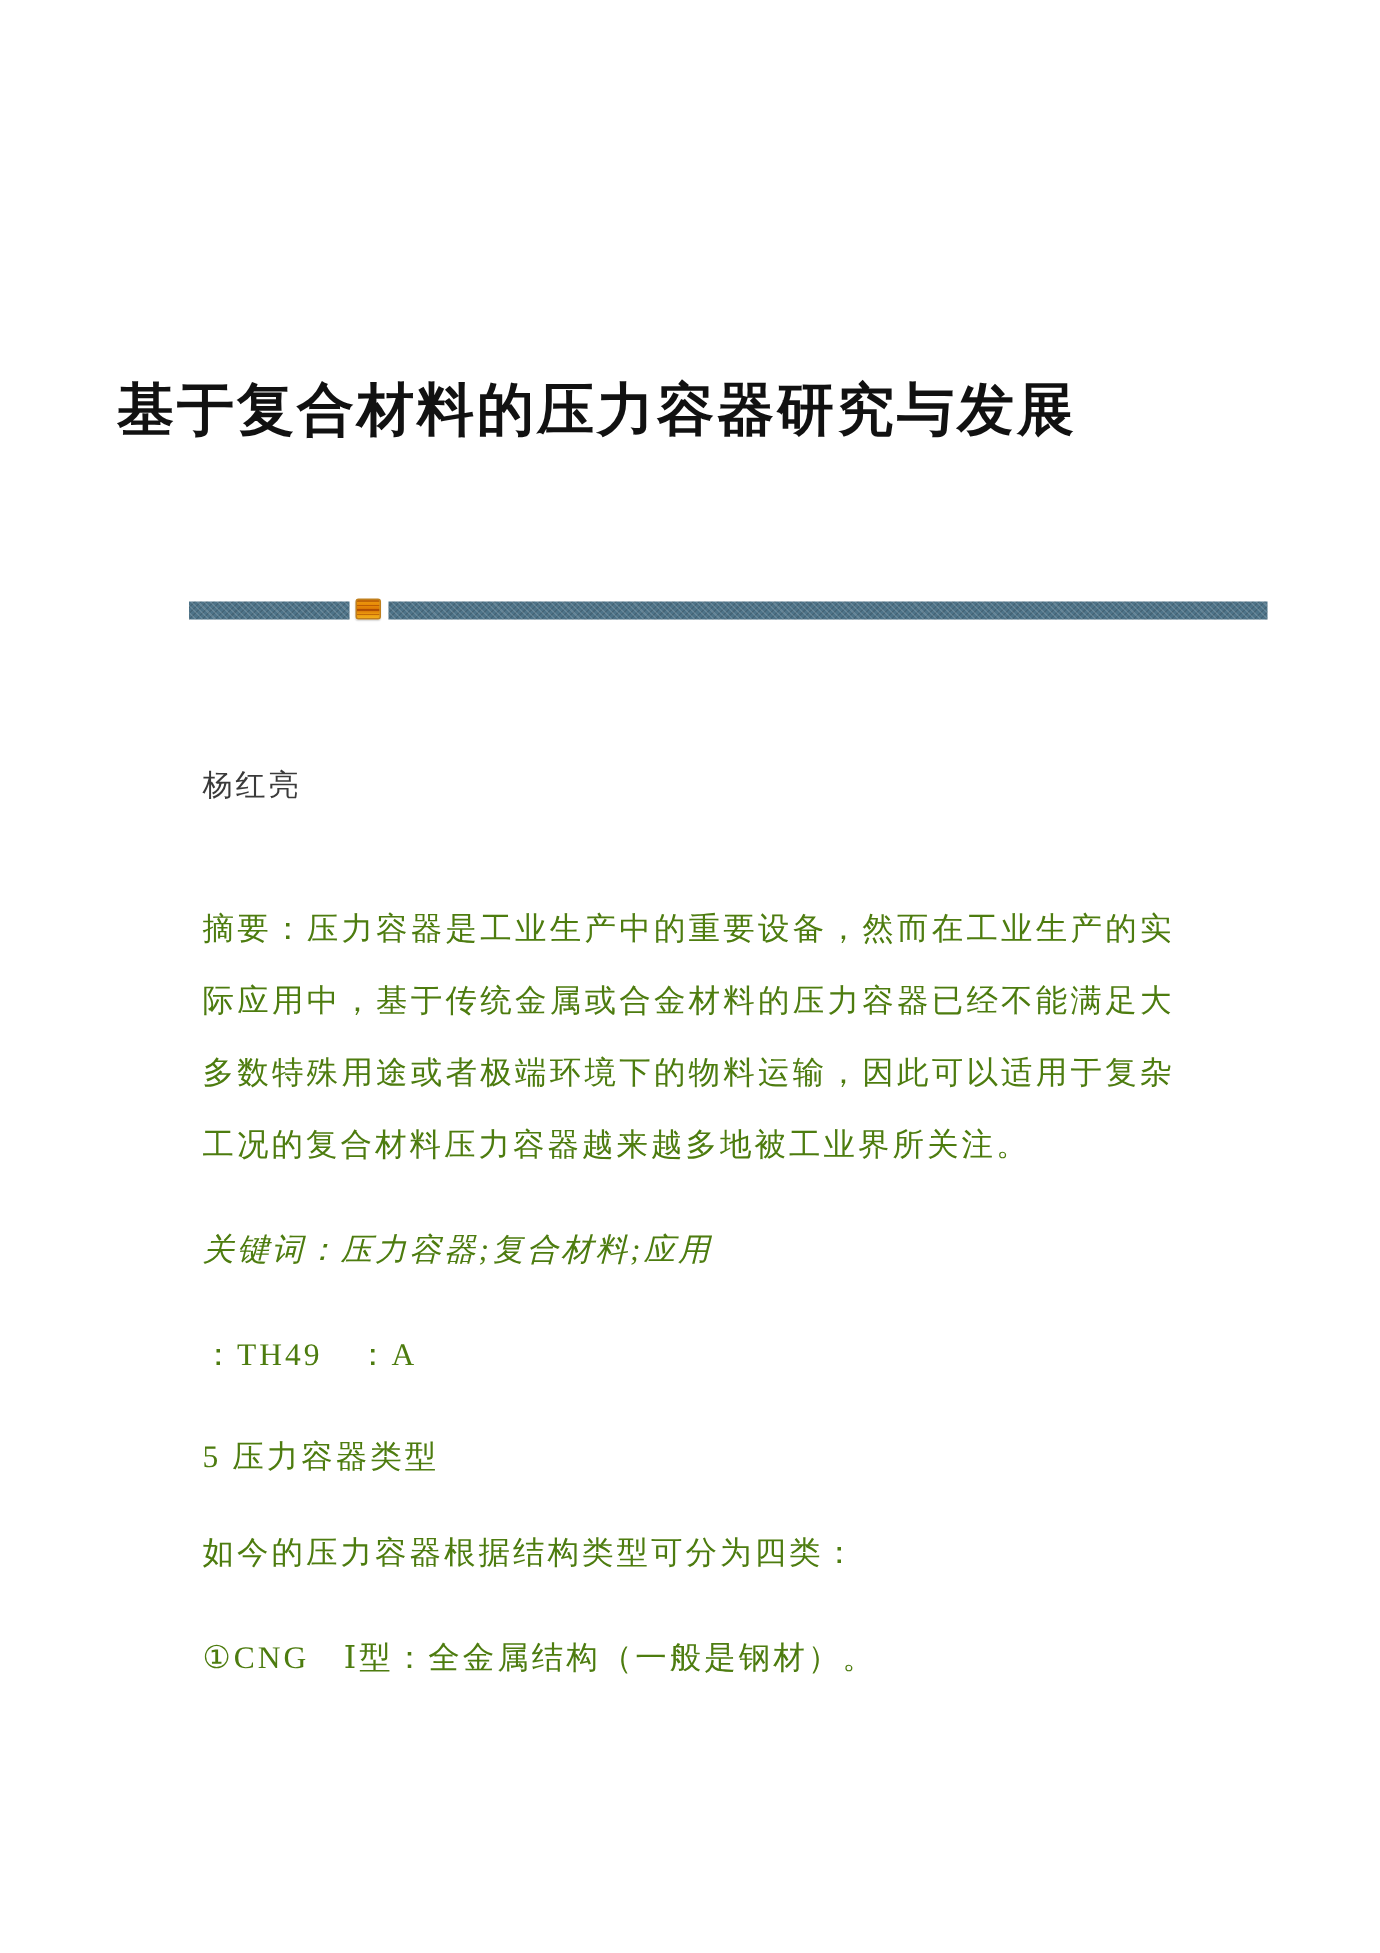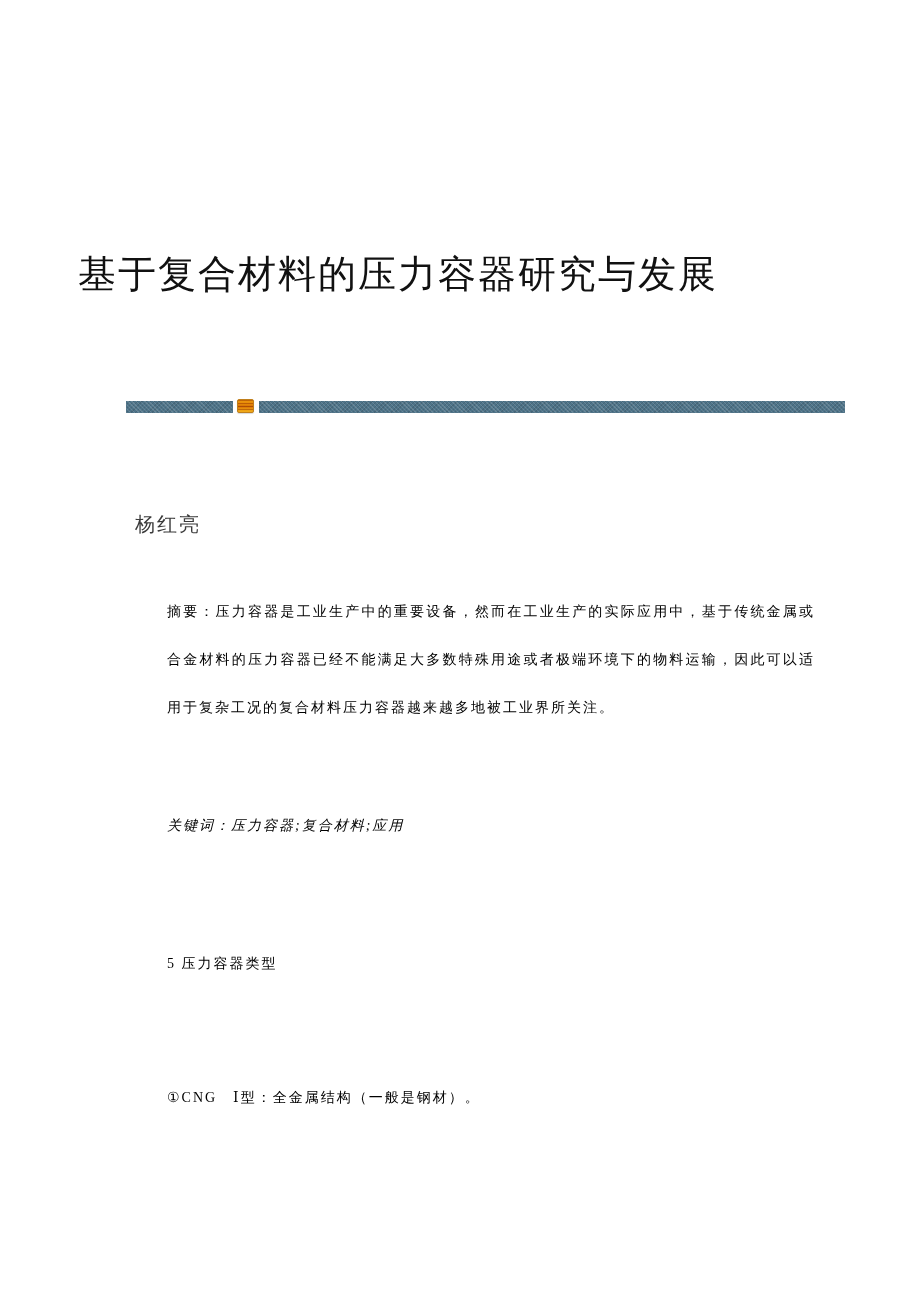--- a/index.html
+++ b/index.html
@@ -12,21 +12,21 @@
     font-family: "Liberation Serif", "DejaVu Serif", serif;
     color: #333333;
   }
   .doc-title {
     position: absolute;
     top: 224px;
     left: 0;
     width: 796px;
     text-align: center;
     font-size: 38px;
-    font-weight: normal;
+    font-weight: bold;
     letter-spacing: 2px;
     color: #111111;
     line-height: 50px;
     white-space: nowrap;
   }
   .divider {
     position: absolute;
     top: 394px;
     left: 126px;
     width: 719px;
@@ -63,27 +63,26 @@
     left: 135px;
     font-size: 20px;
     letter-spacing: 2px;
     line-height: 24px;
     color: #3a3a3a;
   }
   .para {
     position: absolute;
     left: 135px;
     width: 648px;
-    font-size: 14px;
+    font-size: 21px;
     letter-spacing: 2px;
     line-height: 48px;
     text-align: justify;
     text-justify: inter-ideograph;
-    color: #000000;
-    margin-left: 32px;
+    color: #4d7c0f;
   }
   .para.abstract       { top: 574px; }
   .para.keywords       { top: 788px; font-style: italic; }
   .para.classification { top: 858px; }
   .para.heading1       { top: 926px; }
   .para.intro          { top: 990px; }
   .para.item1          { top: 1060px; }
 </style>
 </head>
 <body>
@@ -97,19 +96,21 @@
     <div class="seal"></div>
     <div class="bar-seg right"></div>
   </div>
 
   <div class="author">杨红亮</div>
 
   <p class="para abstract">摘要：压力容器是工业生产中的重要设备，然而在工业生产的实际应用中，基于传统金属或合金材料的压力容器已经不能满足大多数特殊用途或者极端环境下的物料运输，因此可以适用于复杂工况的复合材料压力容器越来越多地被工业界所关注。</p>
 
   <p class="para keywords">关键词：压力容器;复合材料;应用</p>
 
+  <p class="para classification">：TH49　：A</p>
 
   <p class="para heading1">5 压力容器类型</p>
 
+  <p class="para intro">如今的压力容器根据结构类型可分为四类：</p>
 
   <p class="para item1">①CNG　Ⅰ型：全金属结构（一般是钢材）。</p>
 
 </div>
 
 </body></html>

